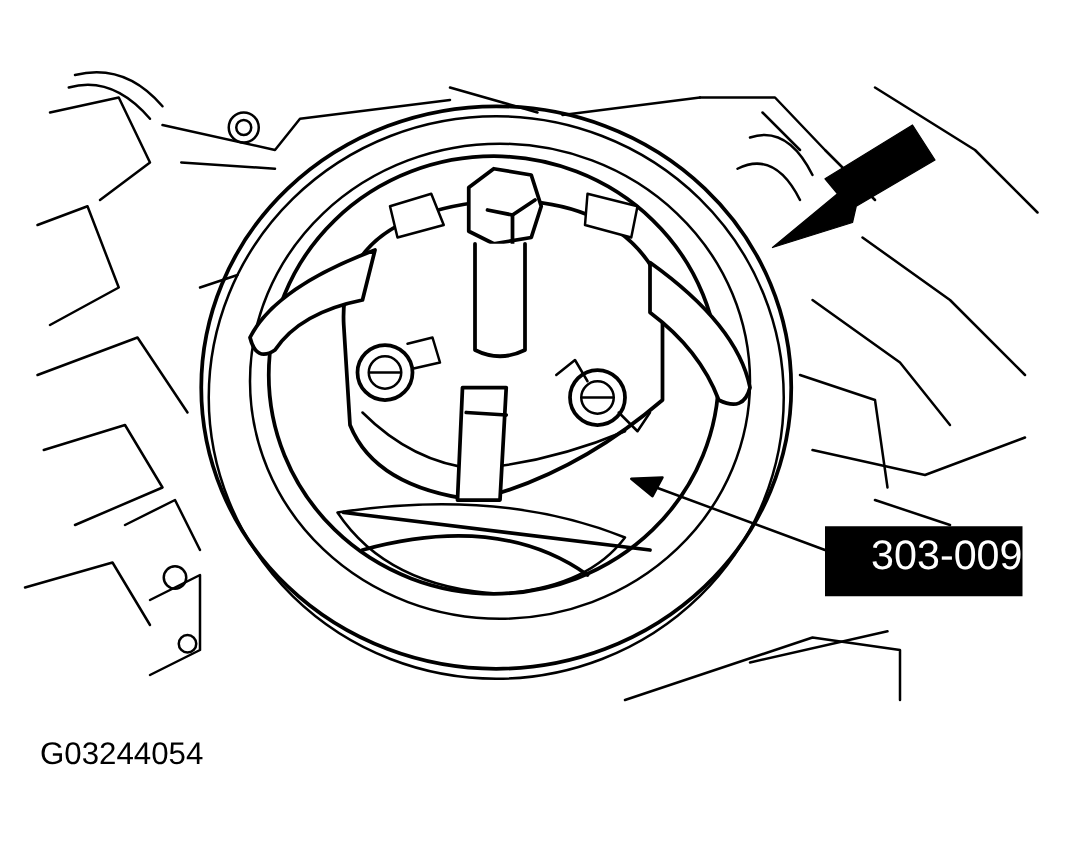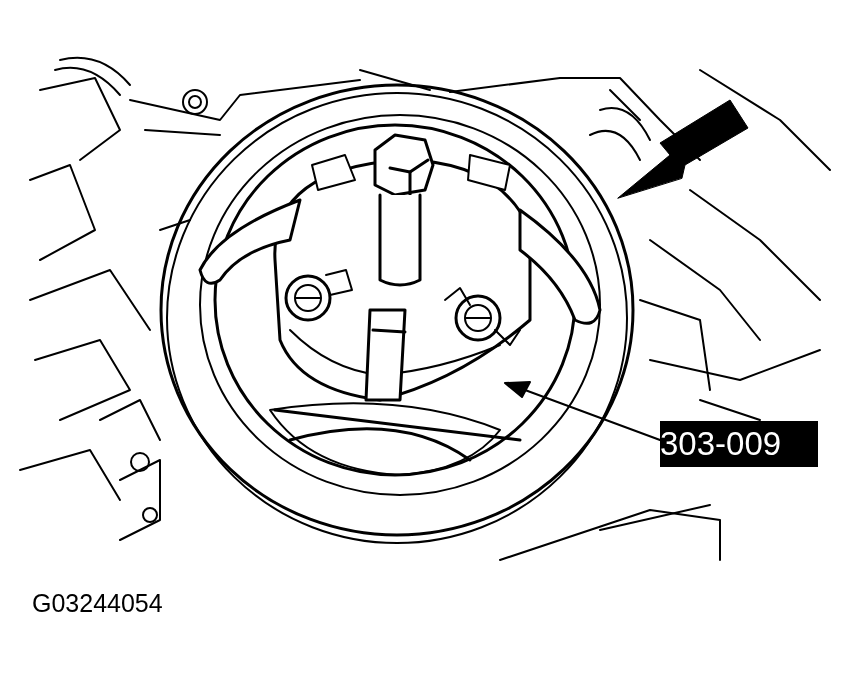--- a/index.html
+++ b/index.html
@@ -1,21 +1,21 @@
 <!DOCTYPE html>
 <html><head>
 <meta charset="utf-8">
 <style>
   html, body { margin: 0; padding: 0; background: #ffffff; }
   body { width: 865px; height: 688px; position: relative; overflow: hidden; font-family: "Liberation Sans", sans-serif; }
   #drawing { position: absolute; left: 0; top: 0; width: 865px; height: 688px; }
   .tool-label {
-    position: absolute; left: 660px; top: 421px; width: 158px; height: 46px;
+    position: absolute; left: 660px; top: 421px; width: 158px; height: 56px;
     background: #000000; color: #ffffff; font-size: 33px; line-height: 46px;
-    text-align: left; font-family: "Liberation Sans", sans-serif; letter-spacing: 0px;
+    text-align: right; font-family: "Liberation Sans", sans-serif; letter-spacing: 0px;
   }
   .figure-id {
     position: absolute; left: 32px; top: 589px; font-size: 25px; color: #000000;
     font-family: "Liberation Sans", sans-serif;
     text-align: center;
   }
 </style>
 </head>
 <body>
 

